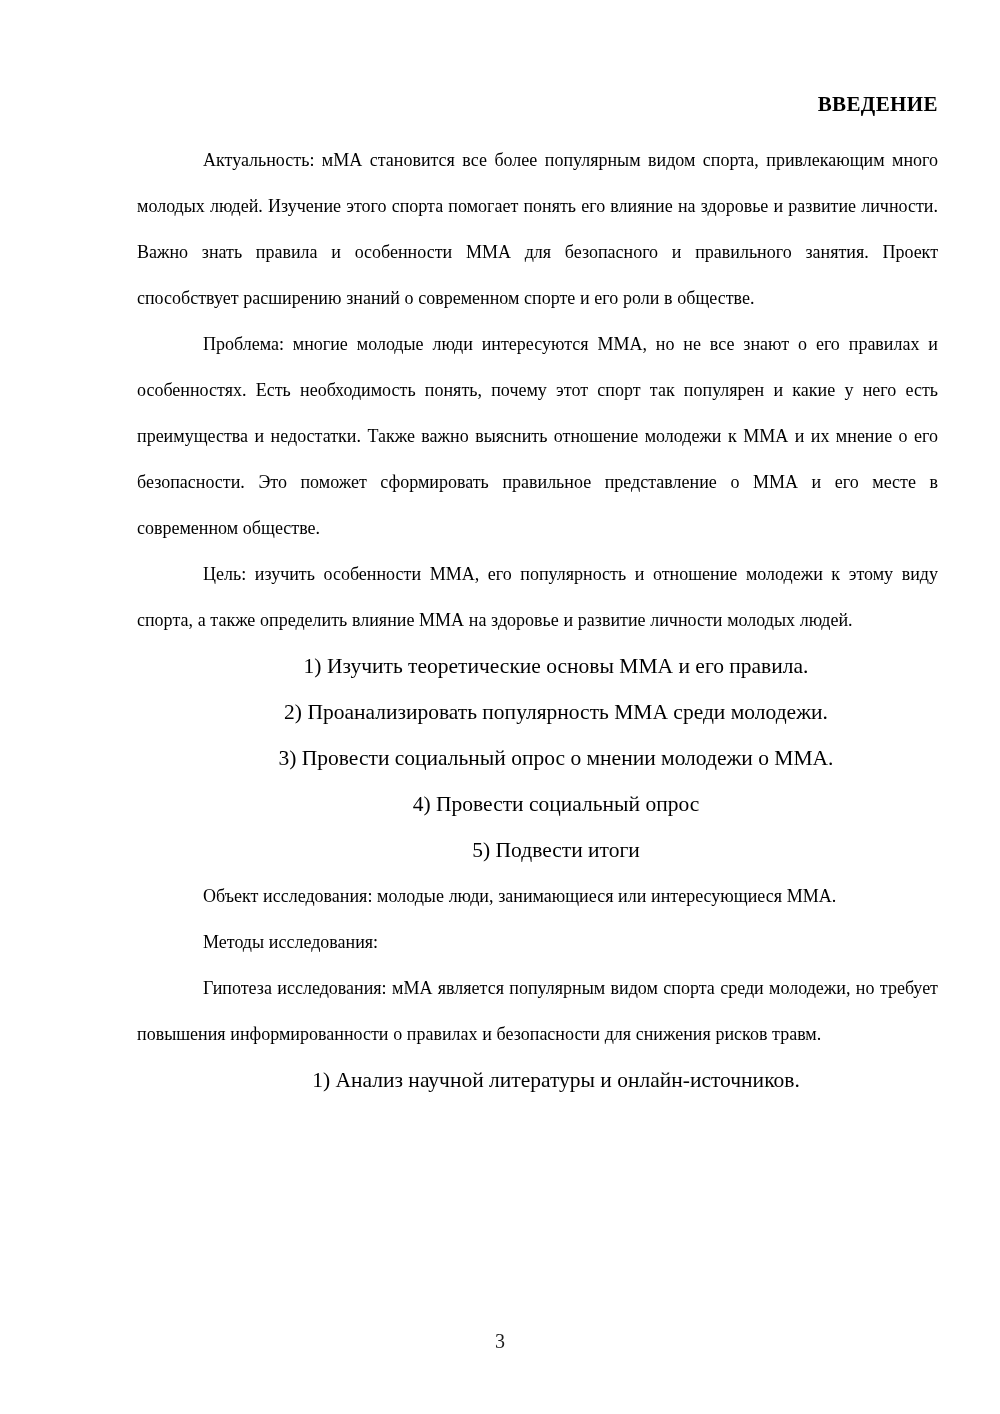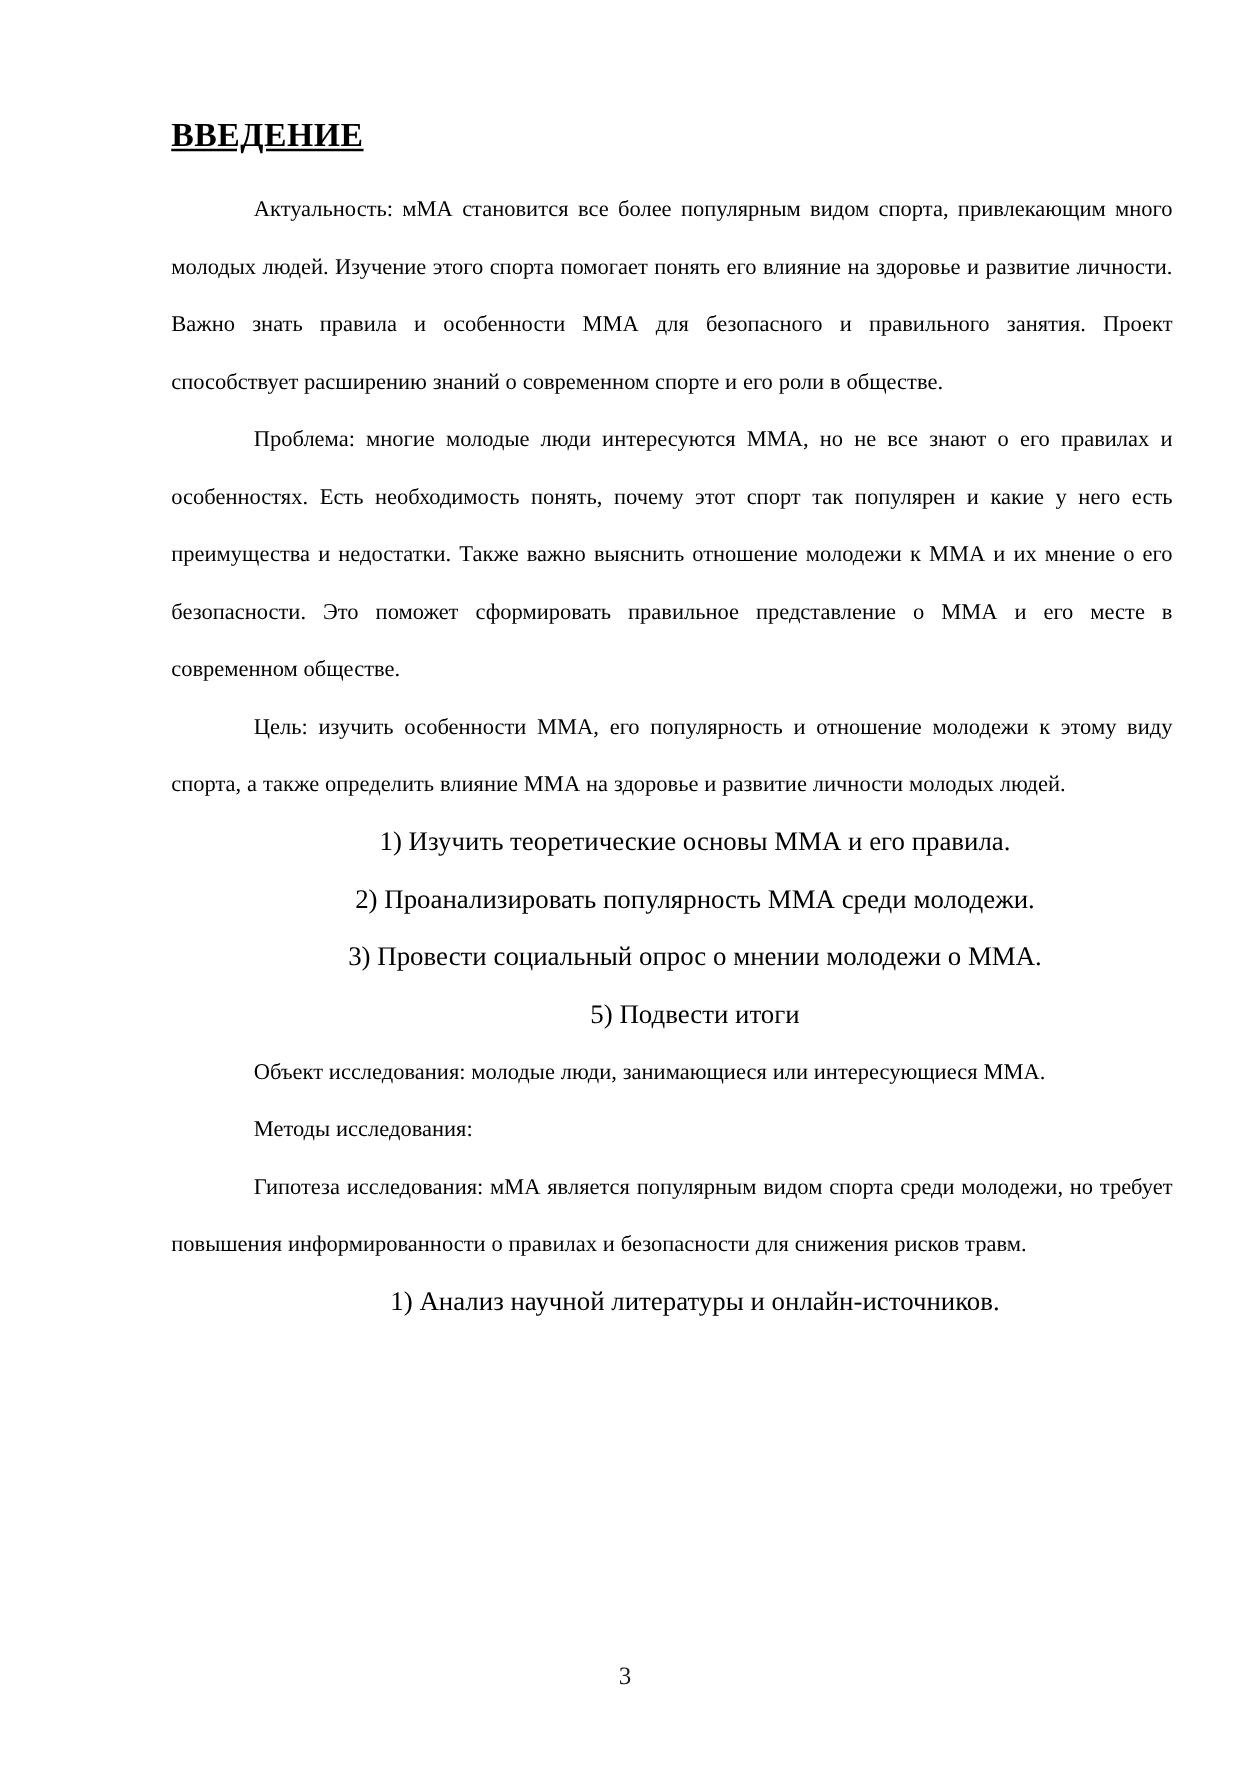--- a/index.html
+++ b/index.html
@@ -19,27 +19,26 @@
     color: #000000;
     overflow: hidden;
   }
   .content {
     position: absolute;
     left: 137px;
     top: 92px;
     width: 801px;
   }
   .doc-title {
-    font-size: 27px;
+    font-size: 21px;
     font-weight: bold;
-    text-align: left;
+    text-align: right;
     letter-spacing: 0.4px;
     line-height: 1.2;
     margin: 0 0 20px 0;
-    text-decoration: underline;
   }
   .para {
     font-size: 18px;
     line-height: 46px;
     text-align: justify;
     text-align-last: left;
     text-justify: inter-word;
     margin: 0 0 0 0;
     padding: 0;
     text-indent: 66px;
@@ -84,20 +83,21 @@
 
     <p class="para spaced">Цель: изучить особенности ММА, его популярность и отношение молодежи к этому виду спорта, а также определить влияние ММА на здоровье и развитие личности молодых людей.</p>
 
 
     <p class="listitem">1) Изучить теоретические основы ММА и его правила.</p>
 
     <p class="listitem">2) Проанализировать популярность ММА среди молодежи.</p>
 
     <p class="listitem">3) Провести социальный опрос о мнении молодежи о ММА.</p>
 
+    <p class="listitem">4) Провести социальный опрос</p>
 
     <p class="listitem">5) Подвести итоги</p>
 
     <p class="para spaced">Объект исследования: молодые люди, занимающиеся или интересующиеся ММА.</p>
 
 
     <p class="para spaced">Методы исследования:</p>
 
     <p class="para spaced">Гипотеза исследования: мМА является популярным видом спорта среди молодежи, но требует повышения информированности о правилах и безопасности для снижения рисков травм.</p>
 

